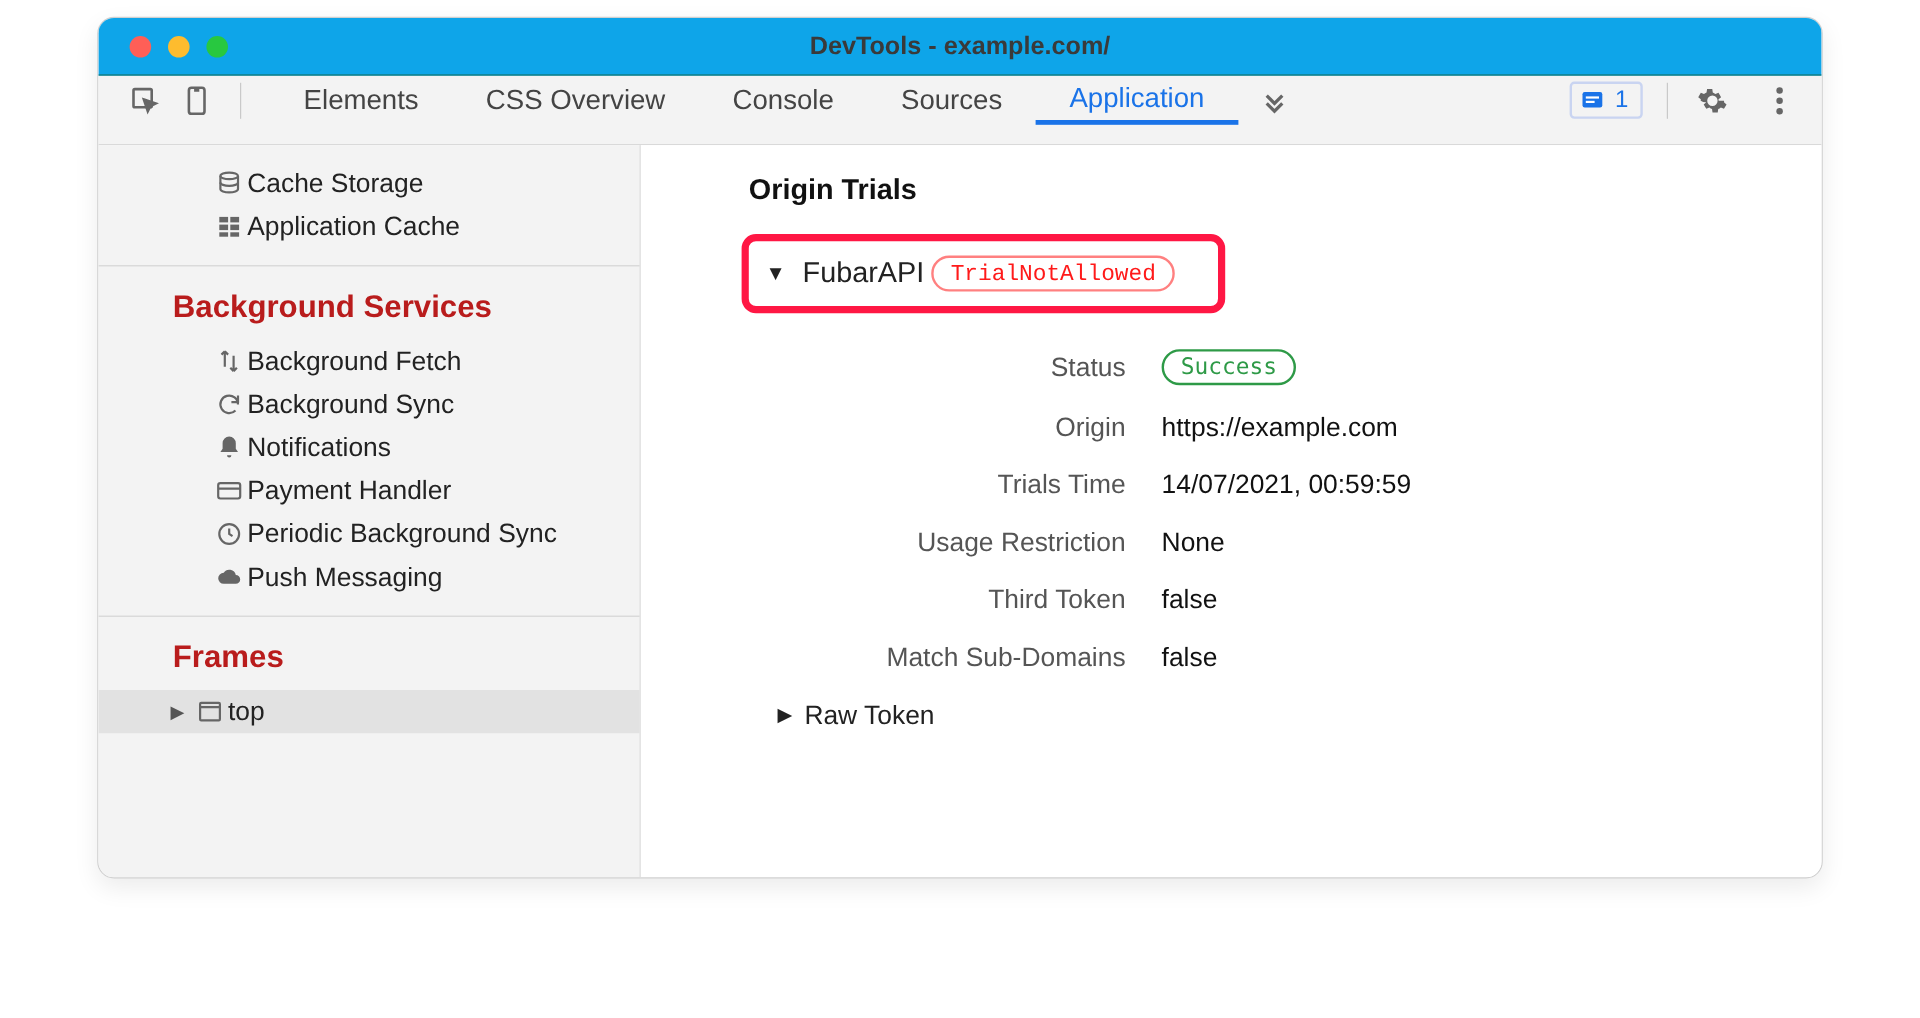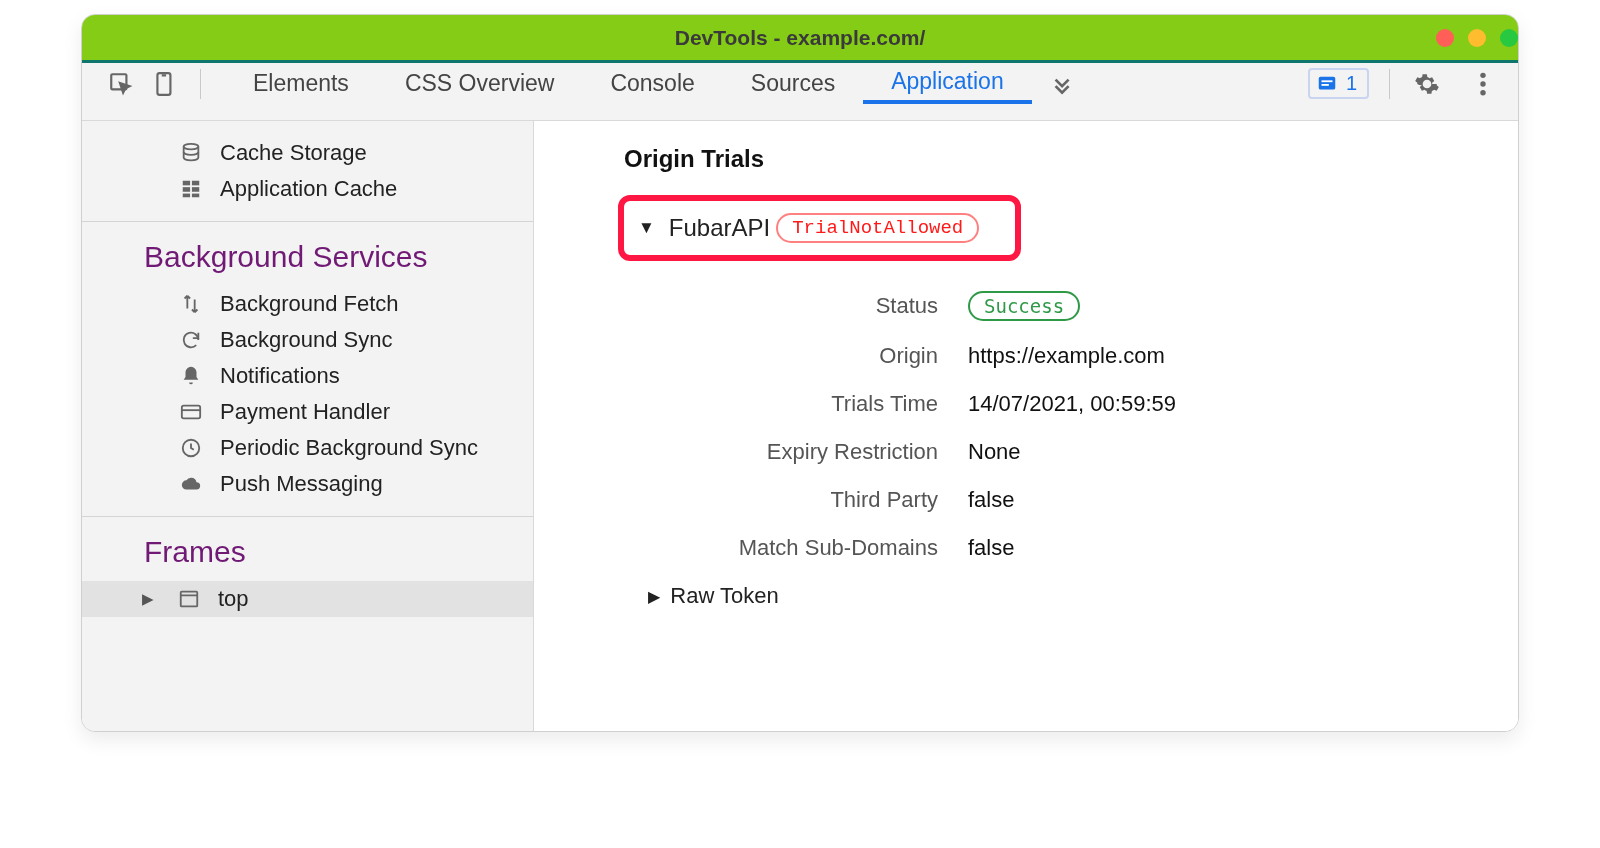--- a/index.html
+++ b/index.html
@@ -16,26 +16,25 @@
     width: 1438px;
     margin-top: 14px;
     border: 1px solid #d0d0d0;
     border-radius: 14px;
     overflow: hidden;
     background: #fff;
     box-shadow: 0 8px 20px rgba(0,0,0,0.08);
   }
   .titlebar {
     height: 48px;
-    background: #84cc16;
+    background: #0ea5e9;
     display: flex;
     align-items: center;
     position: relative;
-    border-bottom: 3px solid #0f766e;
-    justify-content: flex-end;
+    border-bottom: 1px solid #0f766e;
   }
   .traffic-lights {
     display: flex;
     gap: 14px;
     padding-left: 26px;
   }
   .dot { width: 18px; height: 18px; border-radius: 50%; }
   .dot.red { background: #ff5f57; }
   .dot.yellow { background: #febc2e; }
   .dot.green { background: #28c840; }
@@ -109,28 +108,29 @@
     border-right:1px solid #d9d9d9;
     display:flex; flex-direction:column;
     padding-top: 14px;
   }
   .side-item {
     display:flex; align-items:center;
     padding: 5px 0 5px 96px;
     font-size:22px;
     color:#222;
     cursor:pointer;
-    gap:16px;
+    gap:2px;
   }
   .side-icon { width:26px; display:flex; justify-content:center; color:#666; }
   .side-group-divider { height:1px; background:#d4d4d4; margin: 14px 0; }
   .side-group-title {
-    font-size:30px;
-    color:#701a75;
+    font-size:26px;
+    color:#b91c1c;
     padding: 4px 0 12px 62px;
+    font-weight: bold;
   }
   .side-item.frame {
     padding-left: 60px;
     background:#e2e2e2;
   }
   .side-item.frame .disclosure {
     width:16px; font-size:15px; color:#555; margin-right:2px;
   }
   .main {
     flex:1;
@@ -371,25 +371,25 @@
         </div>
         <div class="detail-row">
           <div class="detail-label">Origin</div>
           <div class="detail-value">https://example.com</div>
         </div>
         <div class="detail-row">
           <div class="detail-label">Trials Time</div>
           <div class="detail-value">14/07/2021, 00:59:59</div>
         </div>
         <div class="detail-row">
-          <div class="detail-label">Expiry Restriction</div>
+          <div class="detail-label">Usage Restriction</div>
           <div class="detail-value">None</div>
         </div>
         <div class="detail-row">
-          <div class="detail-label">Third Party</div>
+          <div class="detail-label">Third Token</div>
           <div class="detail-value">false</div>
         </div>
         <div class="detail-row">
           <div class="detail-label">Match Sub-Domains</div>
           <div class="detail-value">false</div>
         </div>
       </div>
 
       <div class="raw-token-row">
         <span class="disclosure-closed">▶</span>

